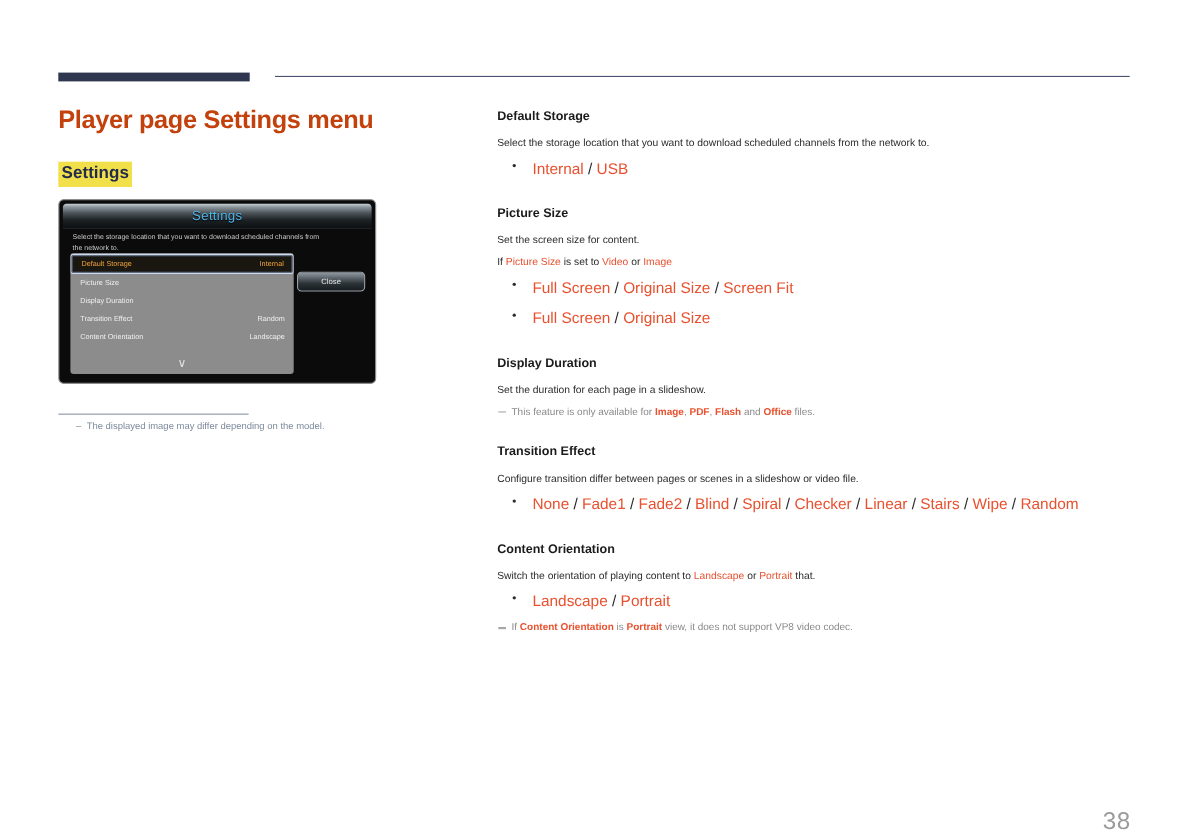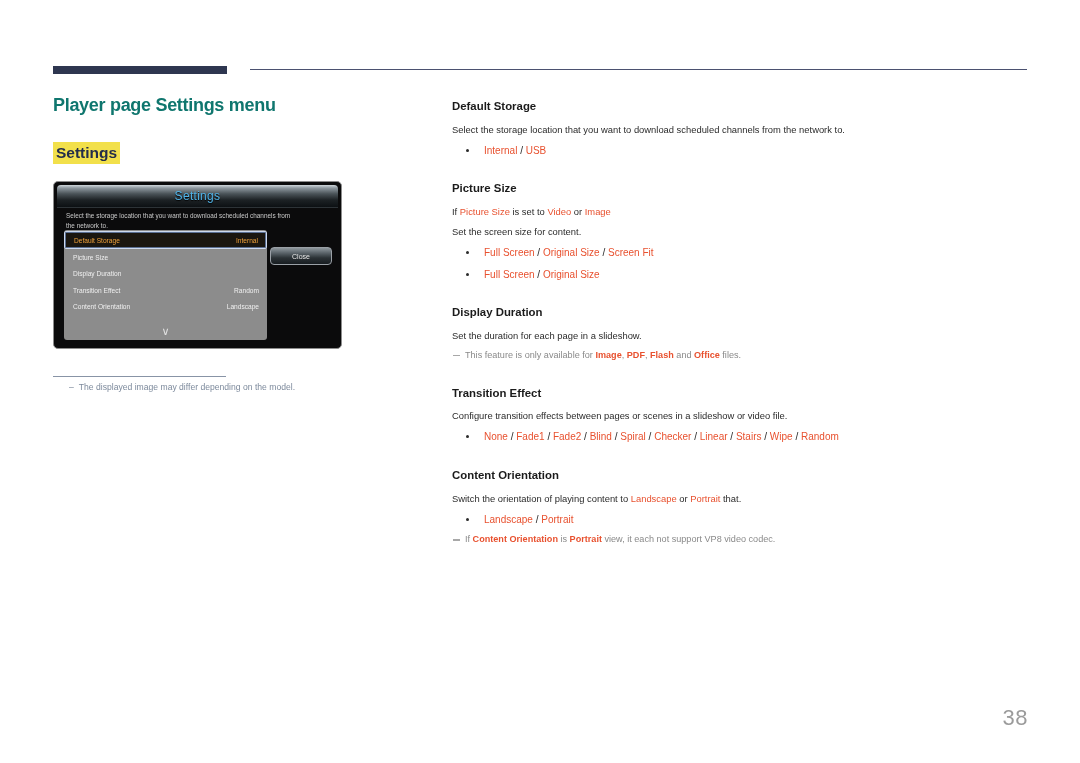--- a/index.html
+++ b/index.html
@@ -35,23 +35,23 @@
   }
 
   
   #left-col {
     position: absolute;
     left: 53px;
     top: 96px;
     width: 360px;
   }
   #page-title {
-    font-size: 18px;
+    font-size: 23px;
     font-weight: bold;
-    color: #0f766e;
+    color: #c2410c;
     letter-spacing: -0.3px;
     margin: 0 0 26px 0;
     line-height: 1.1;
   }
   #section-tag {
     display: inline-block;
     font-size: 15.5px;
     font-weight: bold;
     color: #232d4a;
     background: #f2e04b;
@@ -207,21 +207,21 @@
     line-height: 1.5;
     margin: 0 0 6px 0;
   }
   ul.opts {
     list-style: none;
     margin: 0 0 6px 0;
     padding: 0 0 0 14px;
   }
   ul.opts li {
     position: relative;
-    font-size: 10px;
+    font-size: 14px;
     line-height: 1.55;
     color: #2b2b2b;
     padding-left: 18px;
     margin-bottom: 2px;
   }
   ul.opts li::before {
     content: "";
     position: absolute;
     left: 0;
     top: 6px;
@@ -248,21 +248,21 @@
     background: #a8a8a8;
   }
   .acc { color: #e8512f; }
   .acc-b { color: #e8512f; font-weight: bold; }
   .sep { color: #2b2b2b; }
 
   
   #page-number {
     position: absolute;
     right: 52px;
-    top: 705px;
+    top: 734px;
     font-size: 22px;
     color: #9b9b9b;
     letter-spacing: 0.5px;
   }
 </style>
 </head>
 <body>
 
 <div id="top-rule-bar"></div>
 <div id="top-rule-line"></div>
@@ -319,48 +319,48 @@
   <div class="sec">
     <div class="sec-h">Default Storage</div>
     <p class="body-line">Select the storage location that you want to download scheduled channels from the network to.</p>
     <ul class="opts">
       <li><span class="acc">Internal</span><span class="sep"> / </span><span class="acc">USB</span></li>
     </ul>
   </div>
 
   <div class="sec">
     <div class="sec-h">Picture Size</div>
+    <p class="body-line">Set the screen size for content.</p>
     <p class="body-line"><span>If </span><span class="acc">Picture Size</span><span> is set to </span><span class="acc">Video</span><span> or </span><span class="acc">Image</span></p>
-    <p class="body-line">Set the screen size for content.</p>
     <ul class="opts">
       <li><span class="acc">Full Screen</span><span class="sep"> / </span><span class="acc">Original Size</span><span class="sep"> / </span><span class="acc">Screen Fit</span></li>
     </ul>
     <ul class="opts">
       <li><span class="acc">Full Screen</span><span class="sep"> / </span><span class="acc">Original Size</span></li>
     </ul>
   </div>
 
   <div class="sec">
     <div class="sec-h">Display Duration</div>
     <p class="body-line">Set the duration for each page in a slideshow.</p>
     <p class="note"><span>This feature is only available for </span><span class="acc-b">Image</span>, <span class="acc-b">PDF</span>, <span class="acc-b">Flash</span><span> and </span><span class="acc-b">Office</span><span> files.</span></p>
   </div>
 
   <div class="sec">
     <div class="sec-h">Transition Effect</div>
-    <p class="body-line">Configure transition effects between pages or scenes in a slideshow or video file.</p>
+    <p class="body-line">Configure transition differ between pages or scenes in a slideshow or video file.</p>
     <ul class="opts">
       <li><span class="acc">None</span><span class="sep"> / </span><span class="acc">Fade1</span><span class="sep"> / </span><span class="acc">Fade2</span><span class="sep"> / </span><span class="acc">Blind</span><span class="sep"> / </span><span class="acc">Spiral</span><span class="sep"> / </span><span class="acc">Checker</span><span class="sep"> / </span><span class="acc">Linear</span><span class="sep"> / </span><span class="acc">Stairs</span><span class="sep"> / </span><span class="acc">Wipe</span><span class="sep"> / </span><span class="acc">Random</span></li>
     </ul>
   </div>
 
   <div class="sec">
     <div class="sec-h">Content Orientation</div>
     <p class="body-line"><span>Switch the orientation of playing content to </span><span class="acc">Landscape</span><span> or </span><span class="acc">Portrait</span><span> that.</span></p>
     <ul class="opts">
       <li><span class="acc">Landscape</span><span class="sep"> / </span><span class="acc">Portrait</span></li>
     </ul>
-    <p class="note"><span>If </span><span class="acc-b">Content Orientation</span><span> is </span><span class="acc-b">Portrait</span><span> view, it each not support VP8 video codec.</span></p>
+    <p class="note"><span>If </span><span class="acc-b">Content Orientation</span><span> is </span><span class="acc-b">Portrait</span><span> view, it does not support VP8 video codec.</span></p>
   </div>
 
 </div>
 
 <div id="page-number">38</div>
 
 </body></html>

